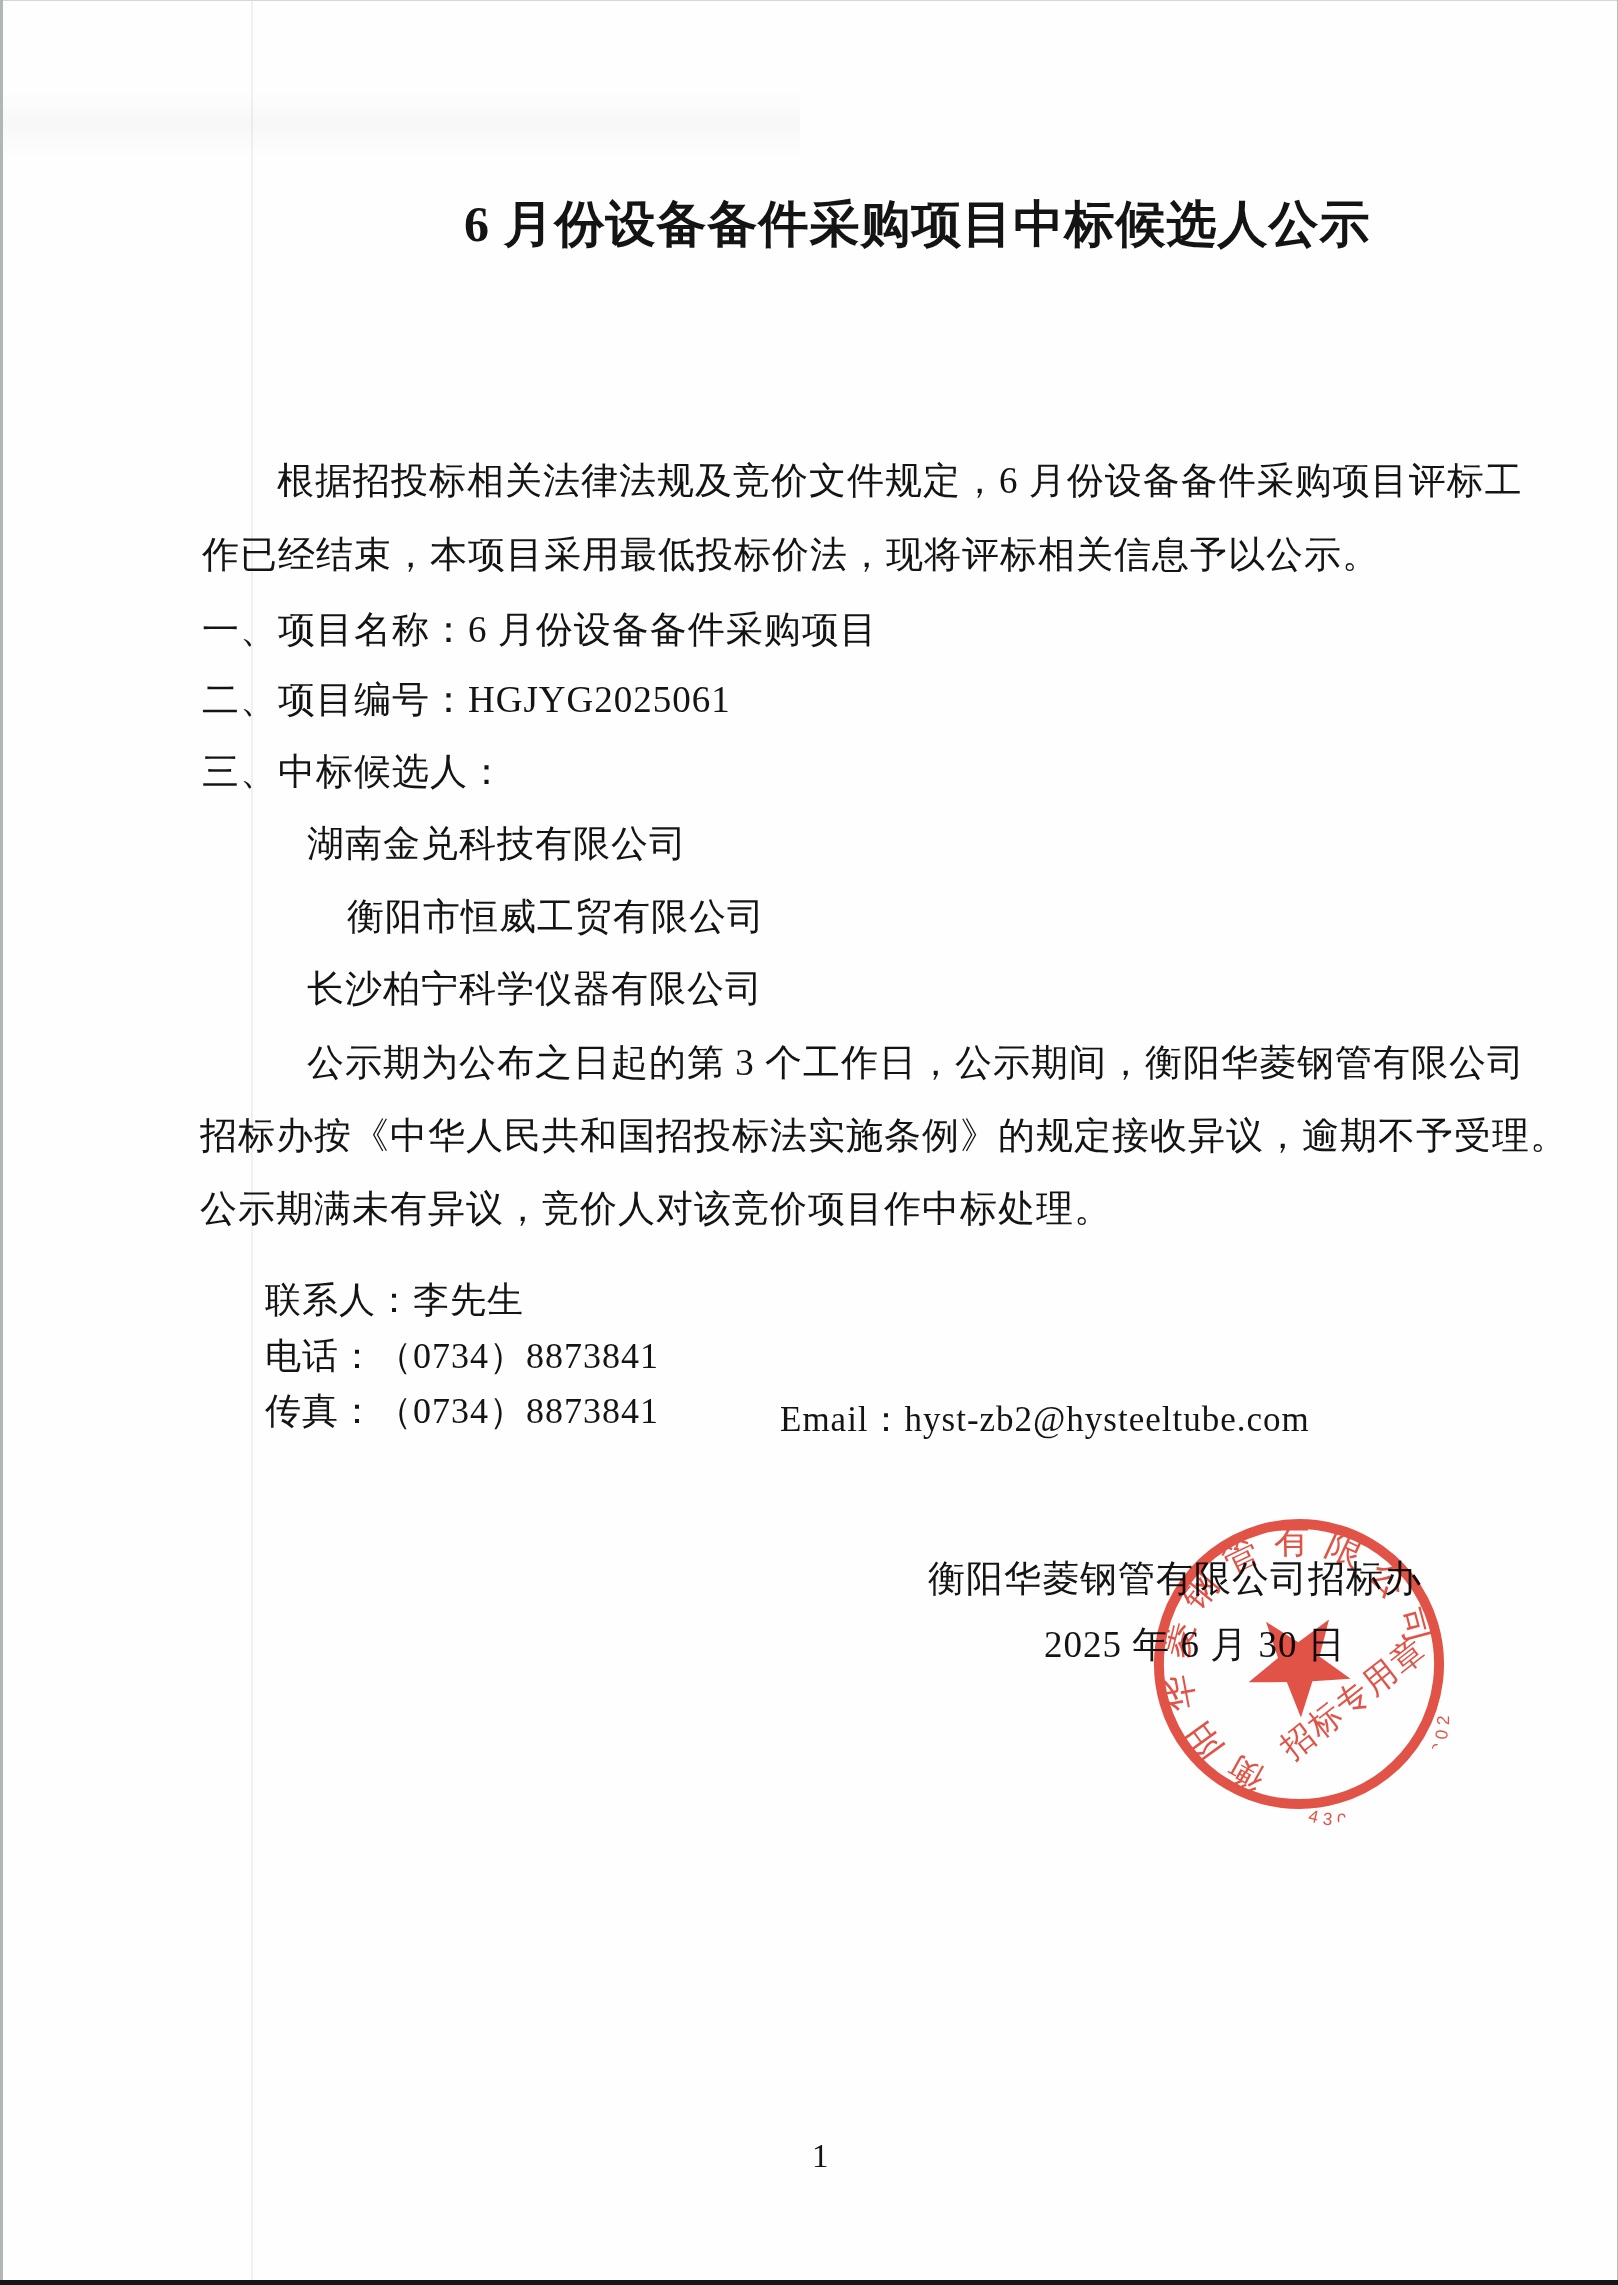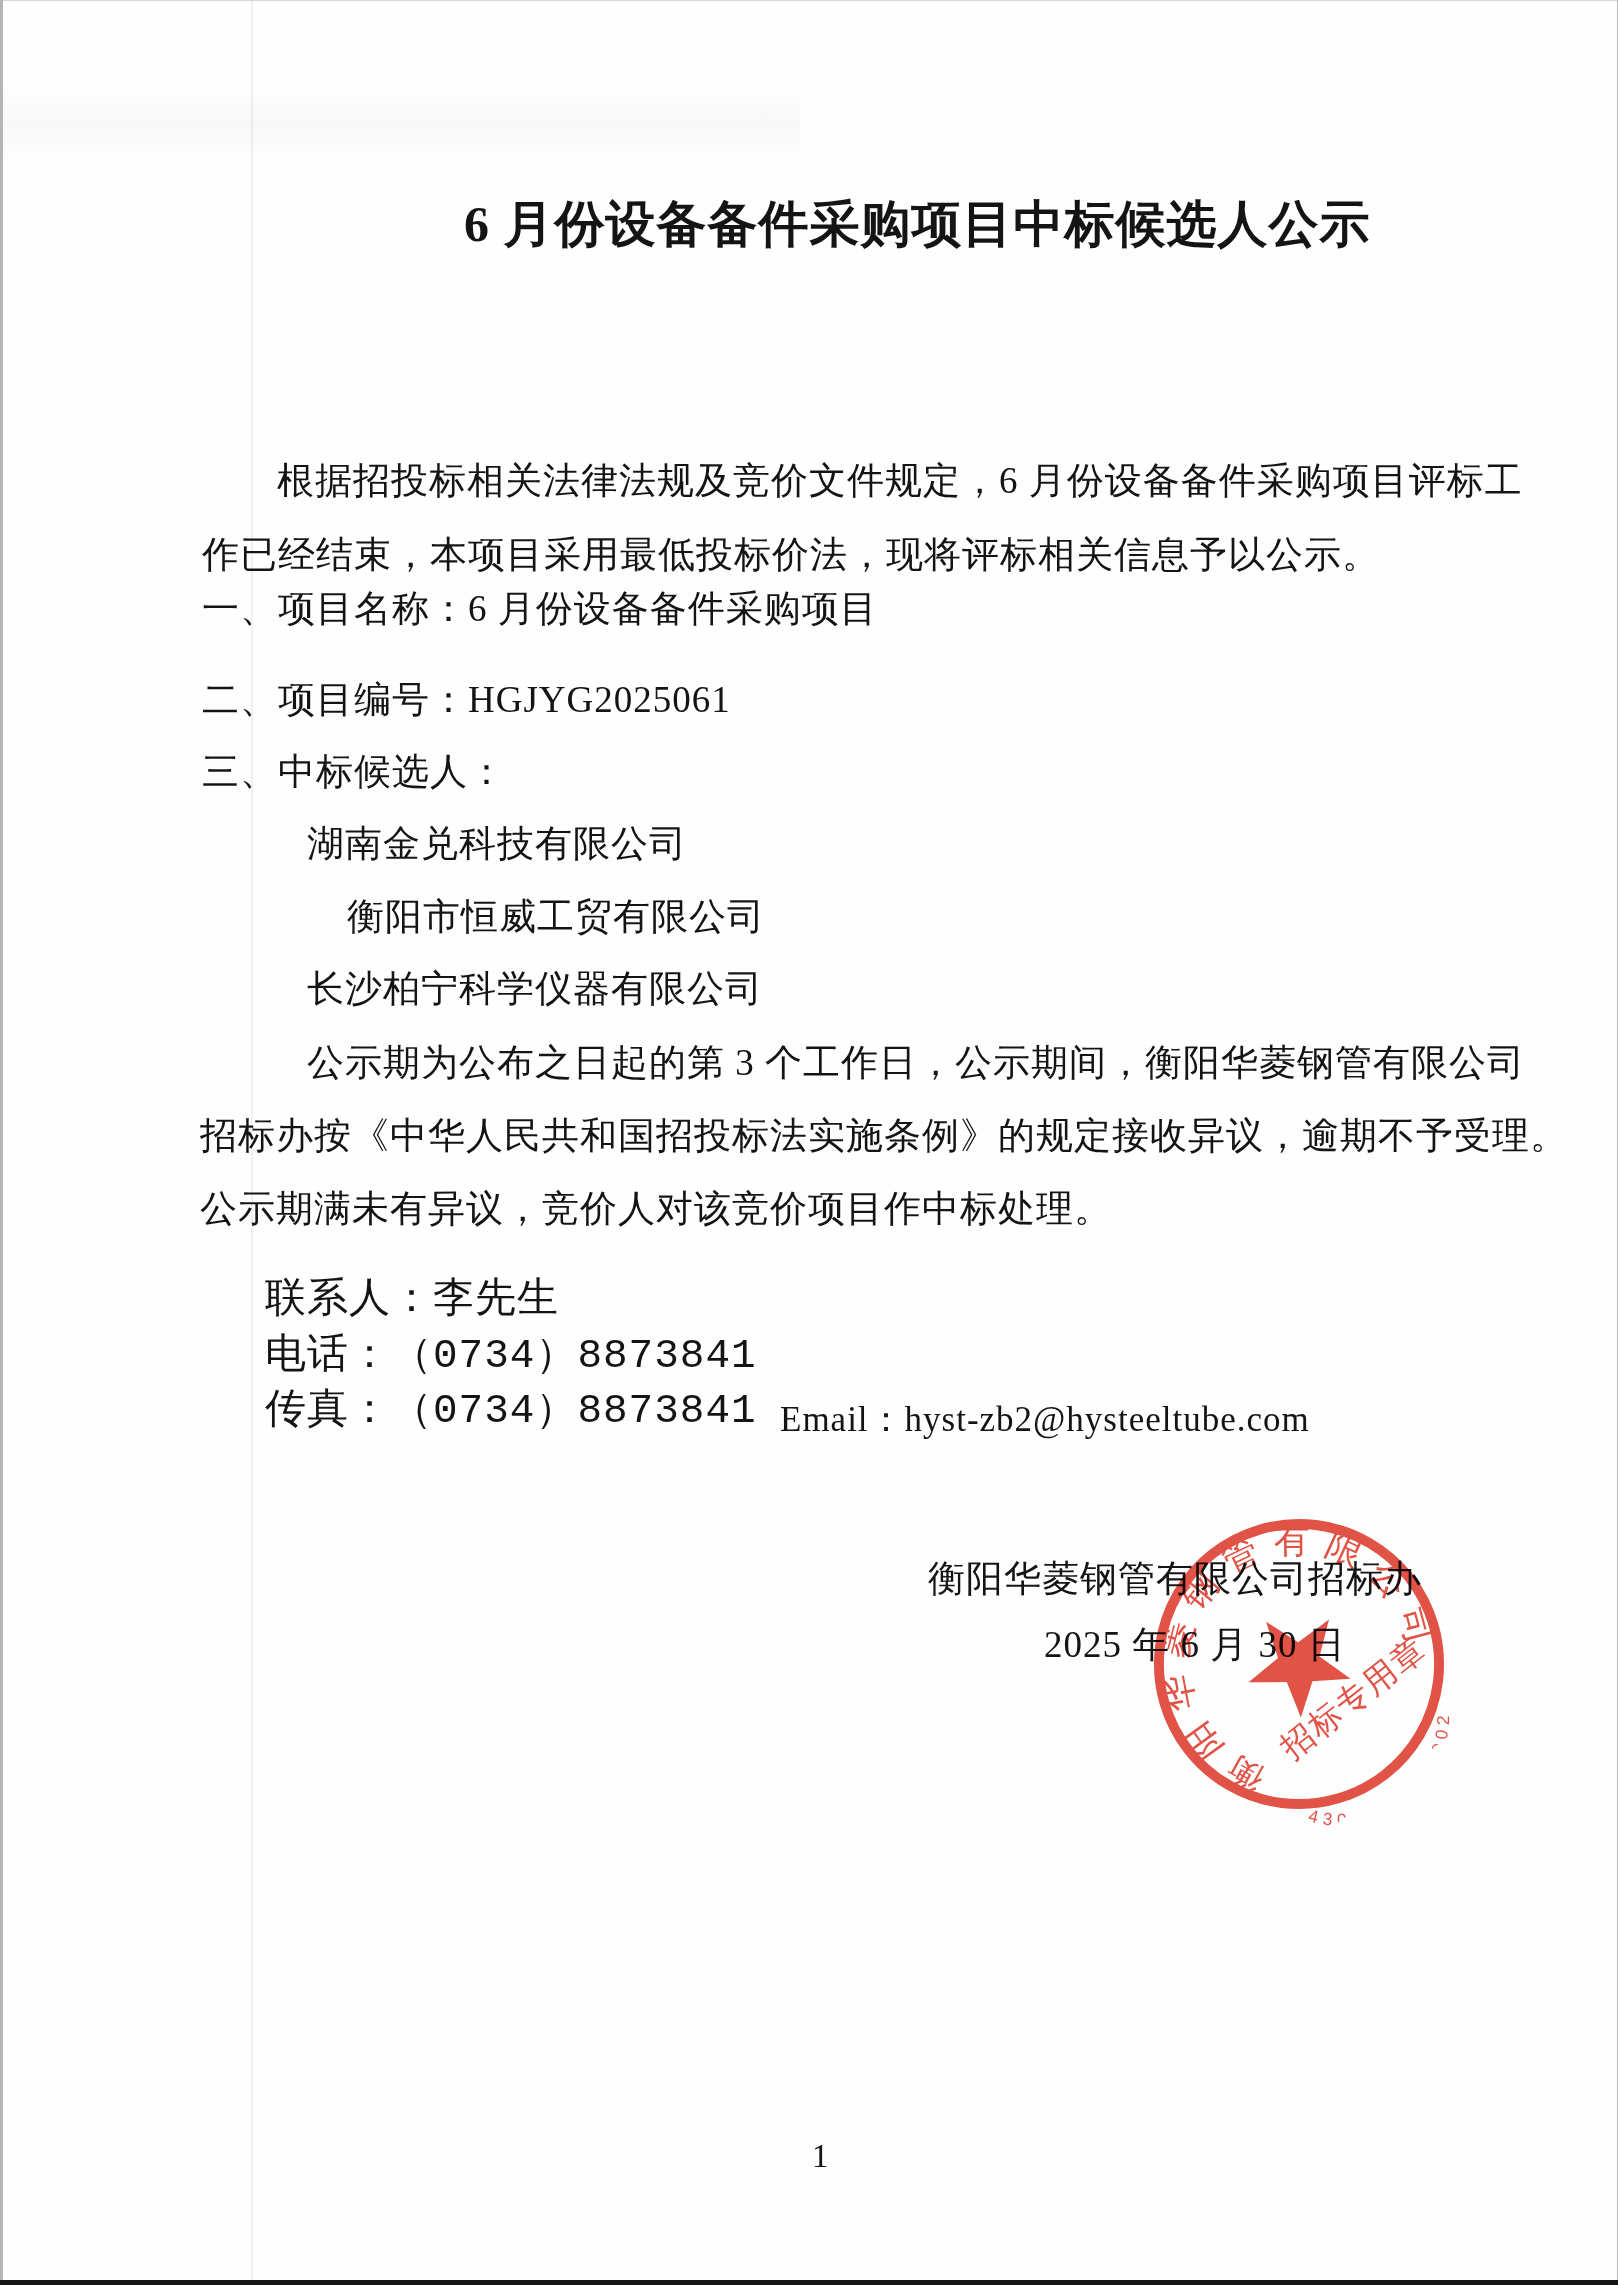--- a/index.html
+++ b/index.html
@@ -16,21 +16,21 @@
   .edge-left   { position:absolute; left:0; top:0; width:2.9px; height:100%; background:#b3b7b3; }
   .edge-right  { position:absolute; right:0; top:0; width:2px; height:100%; background:#b7bbb7; }
   .edge-top    { position:absolute; left:0; top:0; width:100%; height:1px; background:#d6d6d6; }
   .edge-bottom { position:absolute; left:0; bottom:0; width:100%; height:5.9px; background:#161616; }
   .fold-line   { position:absolute; left:251px; top:0; width:2px; height:100%; background:rgba(120,120,120,0.10); }
   .scan-band   { position:absolute; left:0; top:90px; width:800px; height:68px;
                  background:linear-gradient(to bottom, rgba(190,190,190,0.0), rgba(190,190,190,0.10), rgba(190,190,190,0.0)); }
 
   .line { position:absolute; white-space:nowrap; font-size:37px; line-height:45px; letter-spacing:1px; }
   .doc-title { font-size:50px; font-weight:bold; letter-spacing:1px; }
-  .contact { font-size:41px;font-family:Liberation Mono, monospace; }
+  .contact { font-size:36px; }
   .email { font-size:35px; }
   .pagenum { font-size:33px; }
 
   .seal {
     position:absolute;
     left:1150px; top:1515px;
     width:298px; height:298px;
     transform: rotate(-38deg);
     transform-origin: 50% 50%;
     mix-blend-mode: multiply;
@@ -44,21 +44,21 @@
 <div class="page">
 
   <div class="scan-band"></div>
   <div class="fold-line"></div>
 
   <div class="line doc-title" style="left:464px; top:202px;">6 月份设备备件采购项目中标候选人公示</div>
 
   <div class="line" style="left:277px; top:458px;">根据招投标相关法律法规及竞价文件规定，6 月份设备备件采购项目评标工</div>
   <div class="line" style="left:202px; top:532px;">作已经结束，本项目采用最低投标价法，现将评标相关信息予以公示。</div>
 
-  <div class="line" style="left:202px; top:586px;">一、项目名称：6 月份设备备件采购项目</div>
+  <div class="line" style="left:202px; top:607px;">一、项目名称：6 月份设备备件采购项目</div>
   <div class="line" style="left:202px; top:677px;text-align:right;">二、项目编号：HGJYG2025061</div>
   <div class="line" style="left:202px; top:749px;">三、中标候选人：</div>
 
   <div class="line" style="left:307px; top:821px;">湖南金兑科技有限公司</div>
   <div class="line" style="left:307px; top:894px;margin-left:40px;">衡阳市恒威工贸有限公司</div>
   <div class="line" style="left:307px; top:966px;">长沙柏宁科学仪器有限公司</div>
 
   <div class="line" style="left:307px; top:1040px;">公示期为公布之日起的第 3 个工作日，公示期间，衡阳华菱钢管有限公司</div>
   <div class="line" style="left:200px; top:1186px;">公示期满未有异议，竞价人对该竞价项目作中标处理。</div>
   <div class="line" style="left:200px; top:1113px;">招标办按《中华人民共和国招投标法实施条例》的规定接收异议，逾期不予受理。</div>

